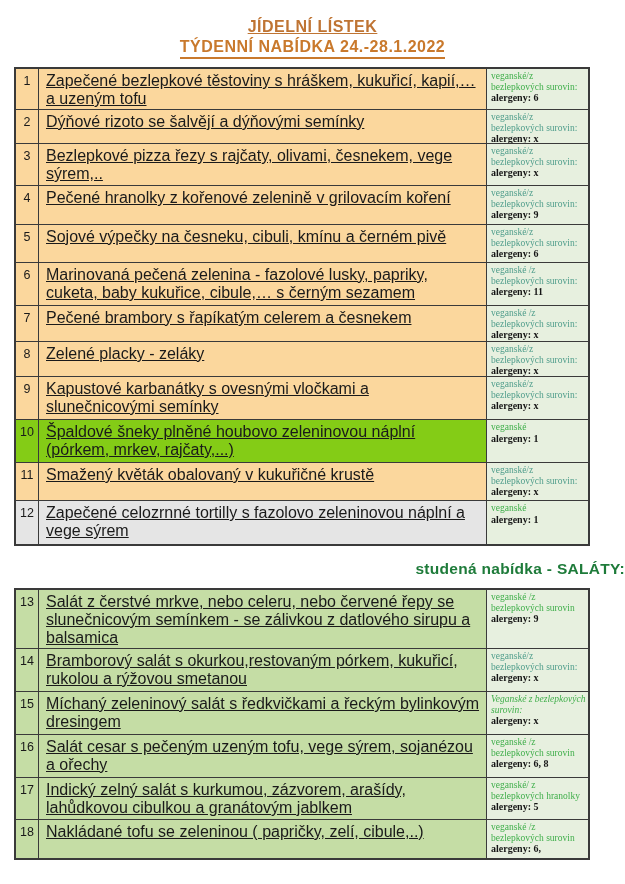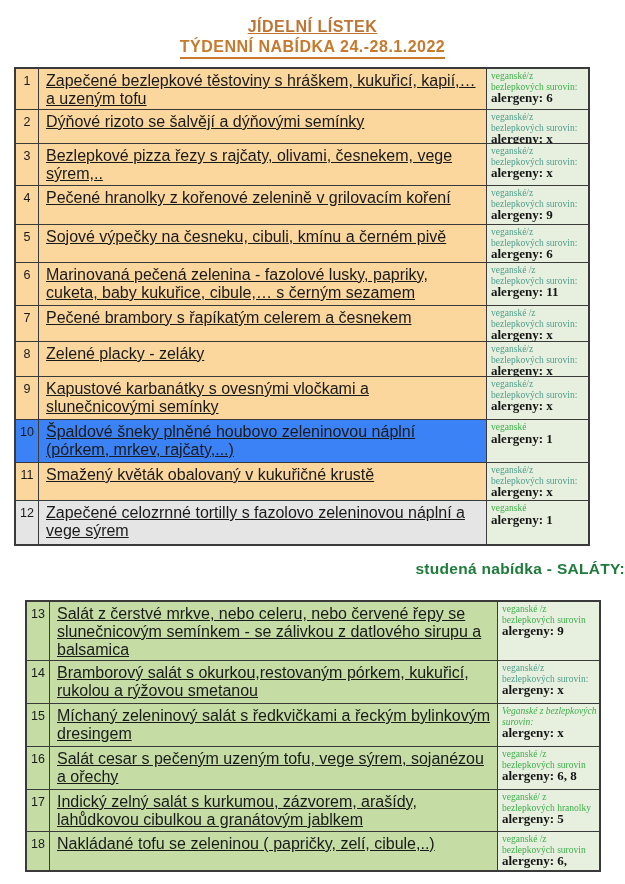--- a/index.html
+++ b/index.html
@@ -35,21 +35,21 @@
     padding:3px 5px 0 7px;font-size:16px;line-height:18px;color:#1a1a1a;
     overflow:hidden;
     text-decoration:underline;
   }
   .cell-info{
     width:101px;flex:0 0 101px;box-sizing:border-box;
     padding:2px 2px 0 4px;font-family:"Liberation Serif",serif;
     font-size:9.5px;line-height:10.5px;overflow:hidden;
   }
   .diet-tag{display:block;}
-  .allergens{color:#151515;font-weight:600;margin-top:1px;font-size:13px;}
+  .allergens{color:#151515;font-weight:600;margin-top:1px;font-size:10px;}
 </style>
 </head>
 <body>
 
 <div id="doc">
 
   <div class="page-title" style="color:#bf7433;text-decoration:underline;">JÍDELNÍ LÍSTEK</div>
 
   <div class="page-subtitle" style="color:#c9792c;">
     <span>TÝDENNÍ NABÍDKA 24.-28.1.2022</span>
@@ -121,21 +121,21 @@
     </div>
   </div>
       <div class="row" style="height: 43px; background: rgb(251, 215, 157);">
     <div class="cell-num">9</div>
     <div class="cell-desc">Kapustové karbanátky s ovesnými vločkami a slunečnicovými semínky</div>
     <div class="cell-info" style="background: rgb(231, 240, 223);">
       <span class="diet-tag" style="color: rgb(79, 157, 139);">veganské/z bezlepkových surovin:</span>
       <div class="allergens">alergeny: x</div>
     </div>
   </div>
-      <div class="row" style="height: 43px; background: #3b82f6;">
+      <div class="row" style="height: 43px; background: #84cc16;">
     <div class="cell-num">10</div>
     <div class="cell-desc">Špaldové šneky plněné houbovo zeleninovou náplní (pórkem, mrkev, rajčaty,...)</div>
     <div class="cell-info" style="background: rgb(231, 240, 223);">
       <span class="diet-tag" style="color: rgb(63, 174, 74);">veganské</span>
       <div class="allergens">alergeny: 1</div>
     </div>
   </div>
       <div class="row" style="height: 38px; background: rgb(251, 215, 157);">
     <div class="cell-num">11</div>
     <div class="cell-desc">Smažený květák obalovaný v kukuřičné krustě</div>
@@ -149,21 +149,21 @@
     <div class="cell-desc">Zapečené celozrnné tortilly s fazolovo zeleninovou náplní a vege sýrem</div>
     <div class="cell-info" style="background: rgb(231, 240, 223);">
       <span class="diet-tag" style="color: rgb(63, 174, 74);">veganské</span>
       <div class="allergens">alergeny: 1</div>
     </div>
   </div>
     </div>
 
   <div class="section-heading" style="color:#1e7b3a;">studená nabídka - SALÁTY:</div>
 
-  <div class="menu-table" id="salad-table" style="top:600px;margin-left:11px;">
+  <div class="menu-table" id="salad-table" style="top:588px;">
       <div class="row" style="height: 59px; background: rgb(197, 221, 165);">
     <div class="cell-num">13</div>
     <div class="cell-desc">Salát z čerstvé mrkve, nebo celeru, nebo červené řepy se slunečnicovým semínkem - se zálivkou z datlového sirupu a balsamica</div>
     <div class="cell-info" style="background: rgb(231, 240, 223);">
       <span class="diet-tag" style="color: rgb(63, 174, 74);">veganské /z bezlepkových surovin</span>
       <div class="allergens">alergeny: 9</div>
     </div>
   </div>
       <div class="row" style="height: 43px; background: rgb(197, 221, 165); justify-content: space-between;">
     <div class="cell-num">14</div>

